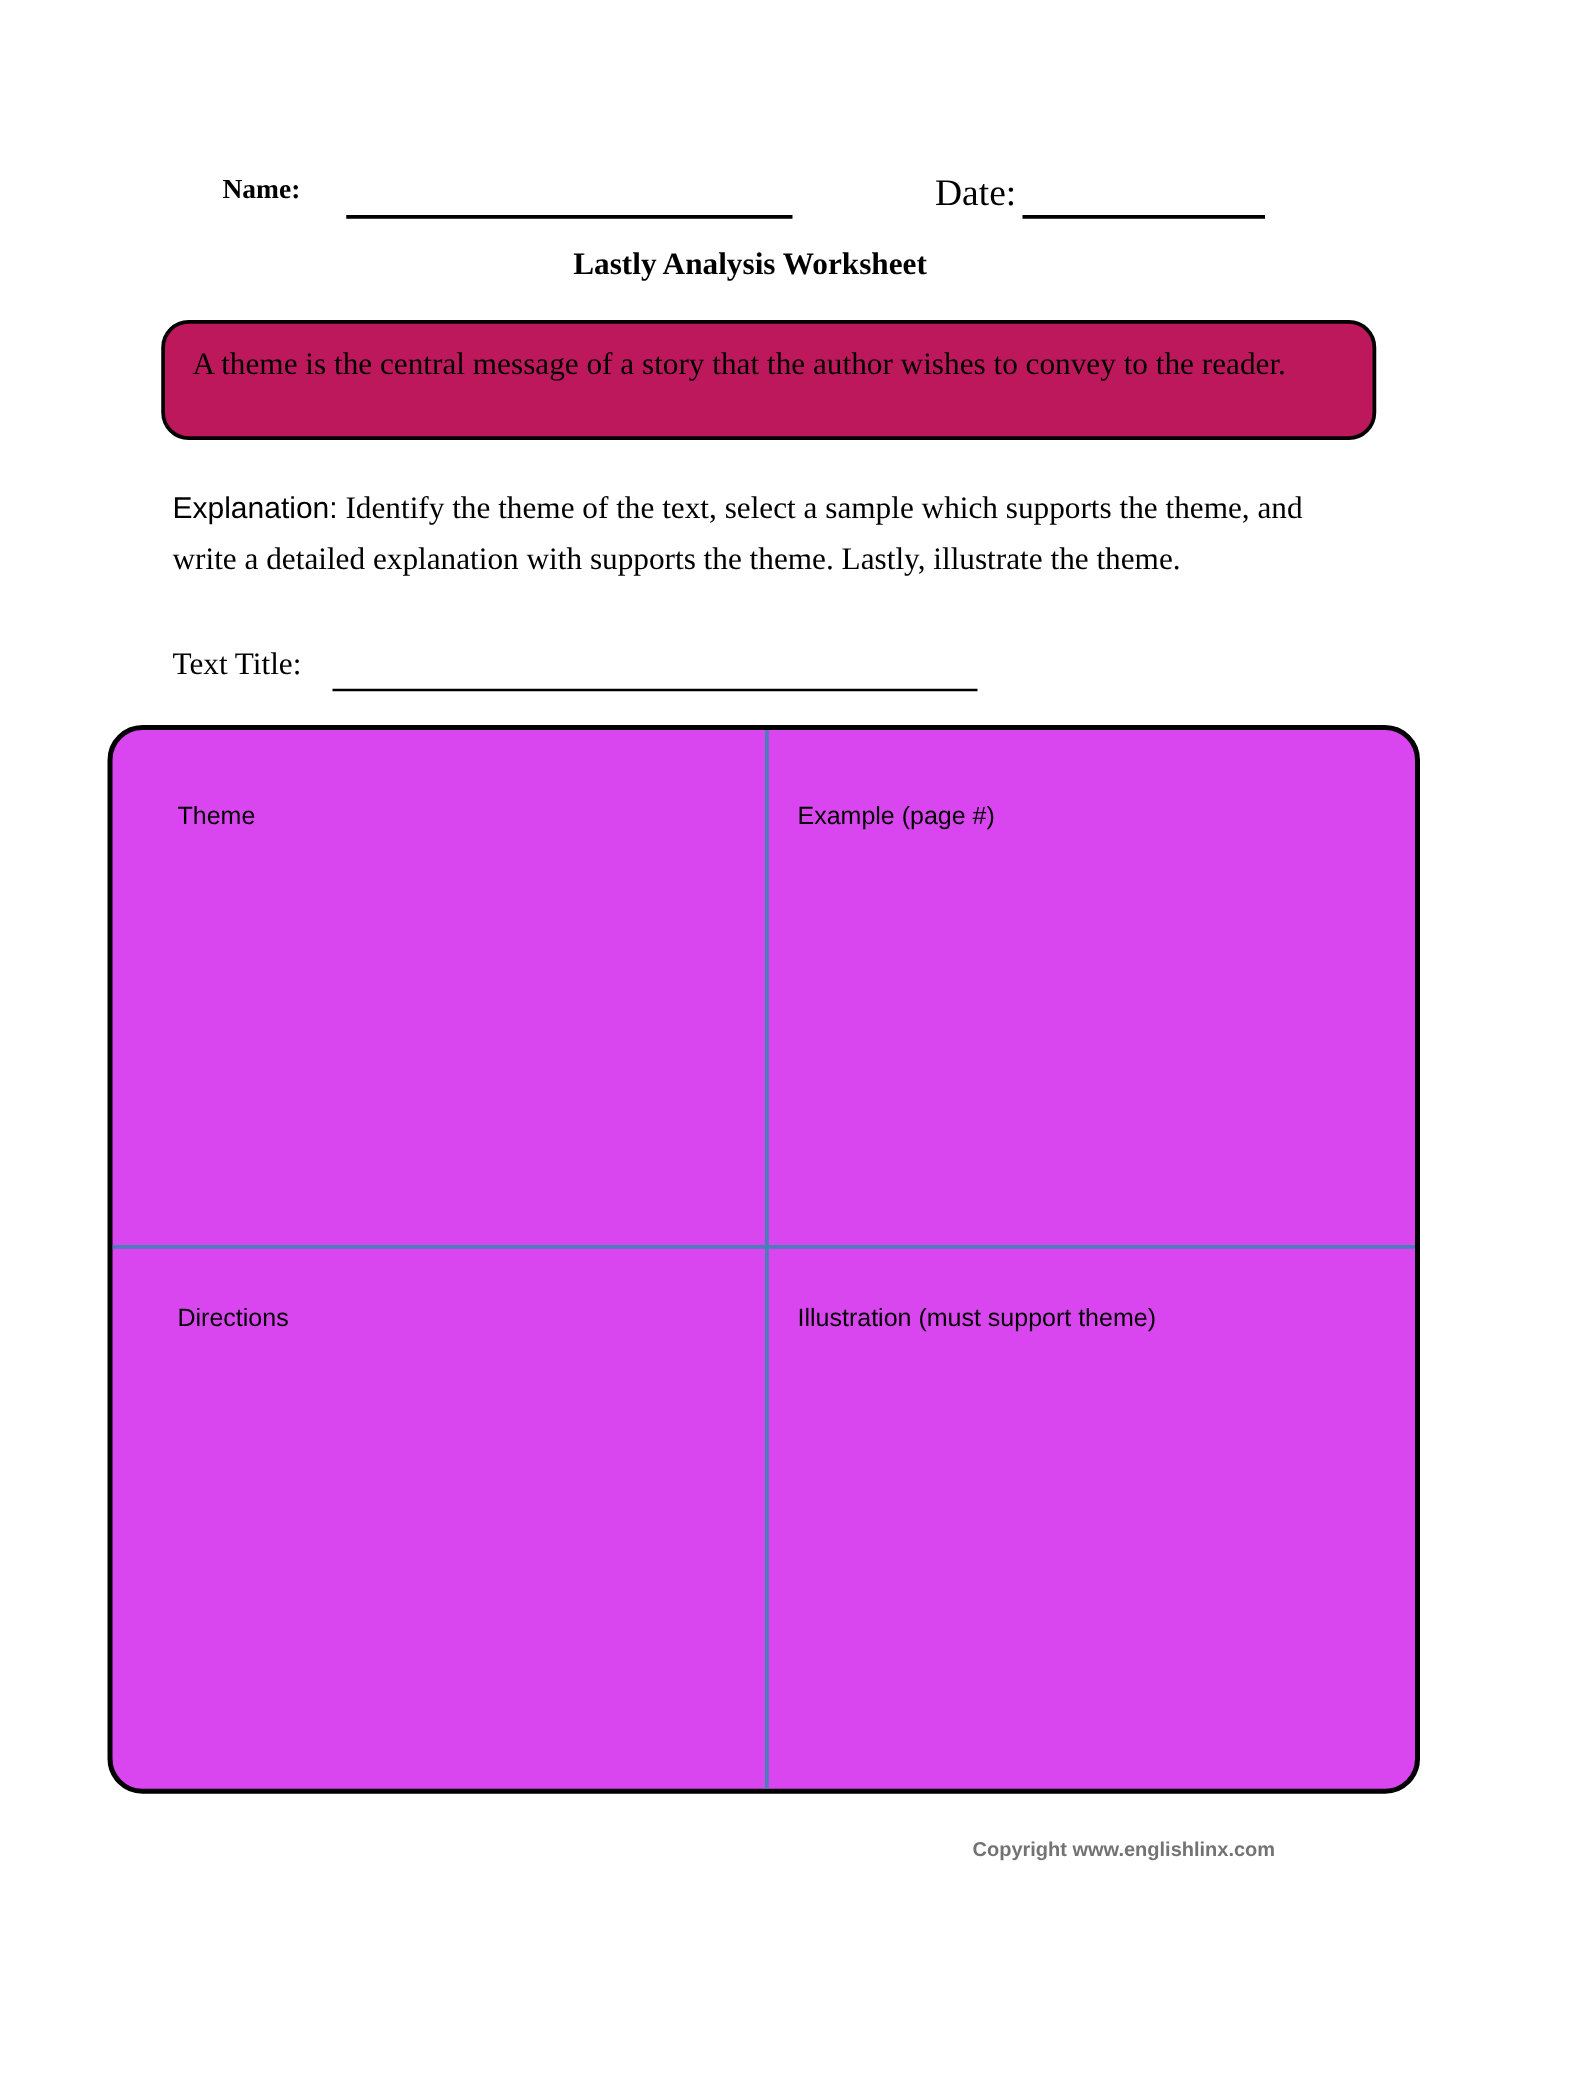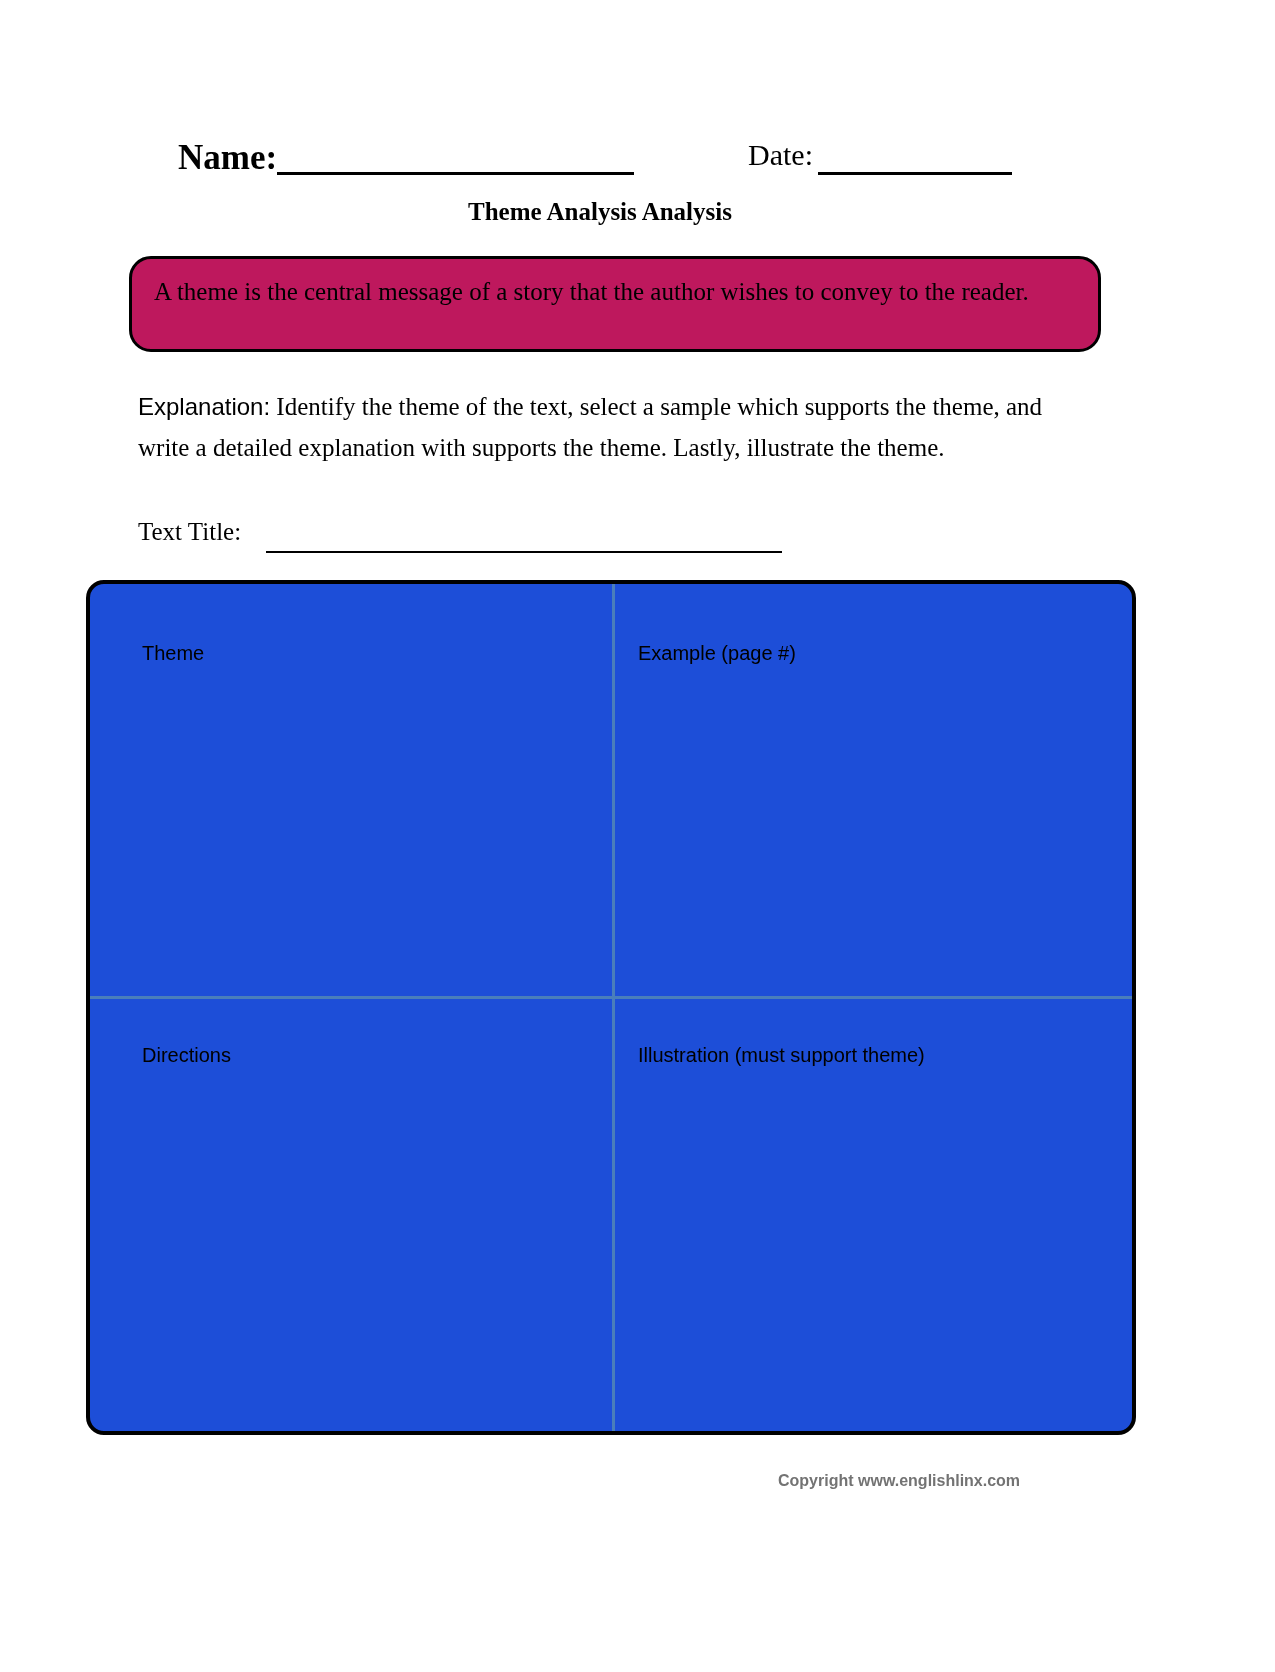--- a/index.html
+++ b/index.html
@@ -21,21 +21,21 @@
     position: absolute;
     left: 0; top: 138px;
     width: 1275px;
     height: 46px;
   }
   .name-label {
     position: absolute;
     left: 178px; top: 0;
     font-family: "Liberation Serif", serif;
     font-weight: bold;
-    font-size: 35px;
+    font-size: 22px;
     letter-spacing: 0px;
   }
   .name-rule {
     position: absolute;
     left: 277px; top: 34px;
     width: 357px; height: 0;
     border-bottom: 3px solid #000;
   }
   .date-label {
     position: absolute;
@@ -113,22 +113,22 @@
     width: 516px; height: 0;
     border-bottom: 2px solid #000;
   }
 
   
   .organizer {
     position: absolute;
     left: 86px; top: 580px;
     width: 1050px; height: 855px;
     border: 4px solid #000;
-    border-radius: 18px;
-    background: #1d4ed8;
+    border-radius: 28px;
+    background: #d946ef;
   }
   .organizer-inner {
     position: absolute;
     inset: 0;
     overflow: hidden;
     border-radius: 74px;
   }
   .v-divider {
     position: absolute;
     left: 522px; top: 0;
@@ -166,21 +166,21 @@
 </head>
 <body>
 
 <div class="name-date-row">
   <span class="name-label">Name:</span>
   <span class="name-rule"></span>
   <span class="date-label">Date:</span>
   <span class="date-rule"></span>
 </div>
 
-<div class="worksheet-title">Theme Analysis Analysis</div>
+<div class="worksheet-title">Lastly Analysis Worksheet</div>
 
 <div class="definition-box">
   <div class="definition-text">A theme is the central message of a story that the author wishes to convey to the reader.</div>
 </div>
 
 <div class="directions">
   <span class="directions-lead">Explanation:</span><span> Identify the theme of the text, select a sample which supports the theme, and write a detailed explanation with supports the theme. Lastly, illustrate the theme.</span>
 </div>
 
 <div class="text-title-row">

